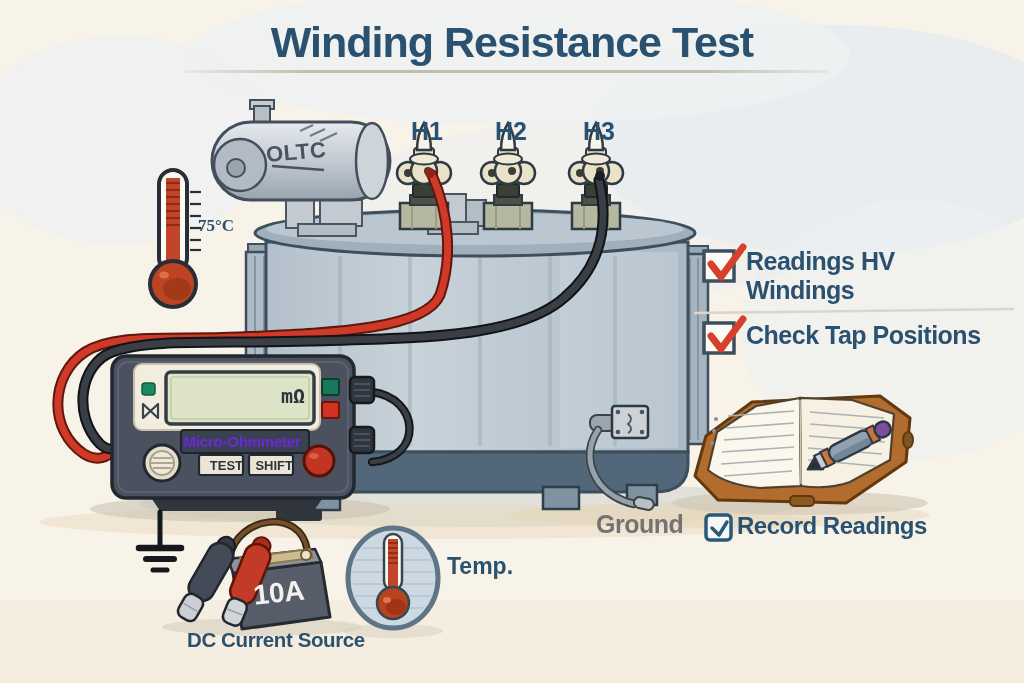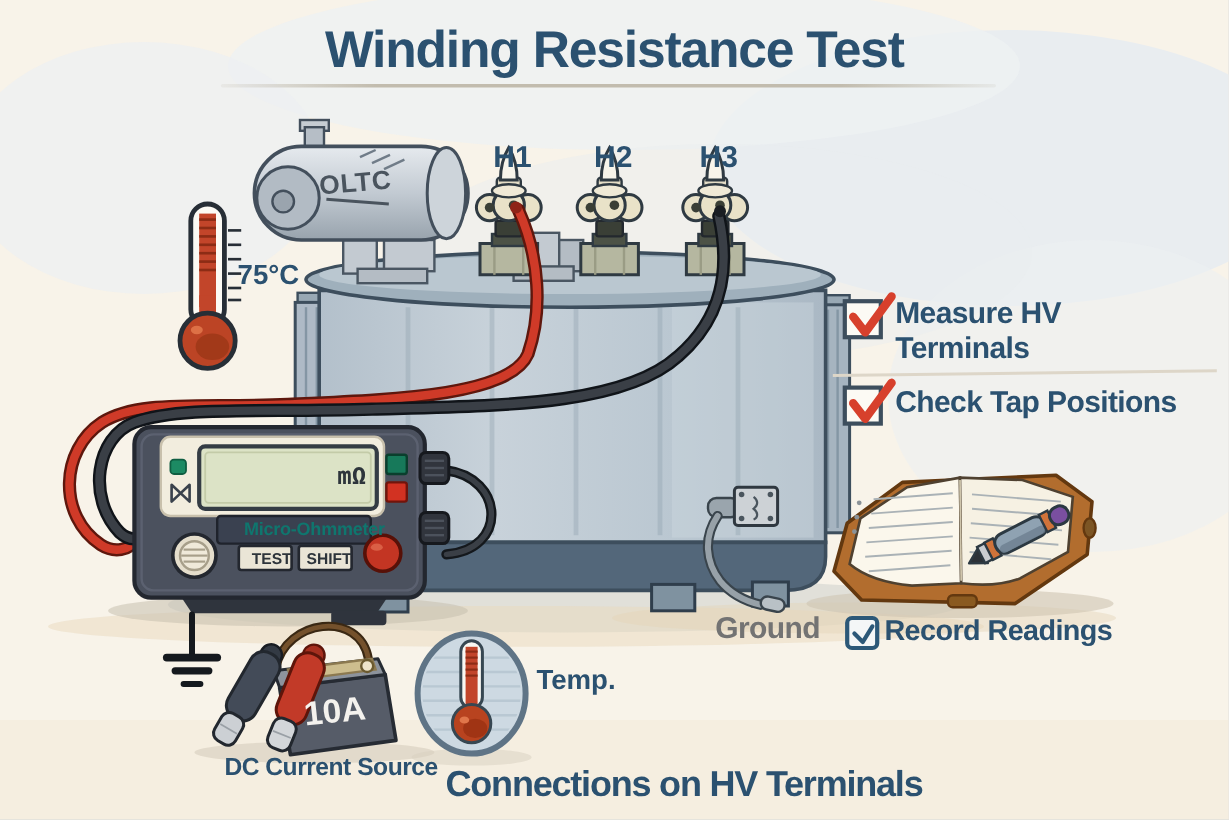--- a/index.html
+++ b/index.html
@@ -12,26 +12,26 @@
   .lbl{
     position:absolute;font-weight:700;color:#2b5170;
     font-family:"Liberation Sans",sans-serif;white-space:pre-line;
   }
   .title{left:0;top:18px;width:1024px;text-align:center;font-size:43px;letter-spacing:-1px;}
   .divider{position:absolute;left:184px;top:70px;width:646px;height:3px;
     background:linear-gradient(90deg,rgba(190,184,170,.15),#c2bcae 20%,#c2bcae 80%,rgba(190,184,170,.15));
     border-radius:2px;}
   .h-lbl{width:42px;text-align:center;font-size:25px;top:117px;}
   .oltc-lbl{left:266px;top:139px;width:72px;font-size:22px;color:#4a545e;transform:rotate(-5deg);letter-spacing:.5px;}
-  .t75{left:198px;top:216px;font-size:23px;}
+  .t75{left:198px;top:216px;font-size:17px;font-family:Liberation Serif, serif;}
   .chk1{left:746px;top:247px;width:152px;font-size:25px;line-height:1.16;letter-spacing:-.5px;}
   .chk2{left:746px;top:321px;font-size:25px;white-space:nowrap;letter-spacing:-.5px;}
   .gnd{left:596px;top:510px;font-size:25px;color:#737373;letter-spacing:-.5px;}
   .rec{left:737px;top:512px;font-size:24px;letter-spacing:-.5px;}
-  .mname{left:198px;top:433px;width:128px;text-align:center;font-size:15px;color:#0f766e;letter-spacing:-.2px;}
+  .mname{left:178px;top:433px;width:128px;text-align:center;font-size:15px;color:#6d28d9;letter-spacing:-.2px;}
   .lcdv{left:175px;top:378px;font-size:34px;color:#2d353b;font-family:"DejaVu Sans Mono",monospace;letter-spacing:1px;}
   .lcdu{left:281px;top:384px;font-size:20px;color:#2d353b;font-family:"DejaVu Sans Mono",monospace;}
   .btn-lbl{top:458px;width:44px;text-align:right;font-size:13px;color:#2d343b;}
   .rating{left:247px;top:577px;width:64px;text-align:center;font-size:28px;color:#f4f2ee;transform:rotate(-6deg);}
   .dcl{left:187px;top:628px;font-size:20.5px;letter-spacing:-.4px;}
   .tm1{left:447px;top:553px;font-size:23px;}
   .tm2{left:447px;top:586px;font-size:22px;letter-spacing:-.5px;}
   .footer{left:330px;top:637px;width:480px;text-align:center;font-size:30px;letter-spacing:-1px;}
 </style>
 </head>
@@ -368,31 +368,30 @@
 <div class="lbl title">Winding Resistance Test</div>
 <div class="divider"></div>
 
 <div class="lbl oltc-lbl">OLTC</div>
 <div class="lbl t75">75°C</div>
 
 <div class="lbl h-lbl" style="left:406px;">H1</div>
 <div class="lbl h-lbl" style="left:490px;">H2</div>
 <div class="lbl h-lbl" style="left:578px;">H3</div>
 
-<div class="lbl chk1">Measure HV Terminals</div>
+<div class="lbl chk1">Readings HV Windings</div>
 <div class="lbl chk2">Check Tap Positions</div>
 
 <div class="lbl lcdu">mΩ</div>
 <div class="lbl mname">Micro-Ohmmeter</div>
 <div class="lbl btn-lbl" style="left:199px;">TEST</div>
 <div class="lbl btn-lbl" style="left:249px;">SHIFT</div>
 
 <div class="lbl gnd">Ground</div>
 <div class="lbl rec">Record Readings</div>
 
 <div class="lbl rating">10A</div>
 <div class="lbl dcl">DC Current Source</div>
 
 <div class="lbl tm1">Temp.</div>
 
-<div class="lbl footer">Connections on HV Terminals</div>
 
 </div>
 
 </body></html>

